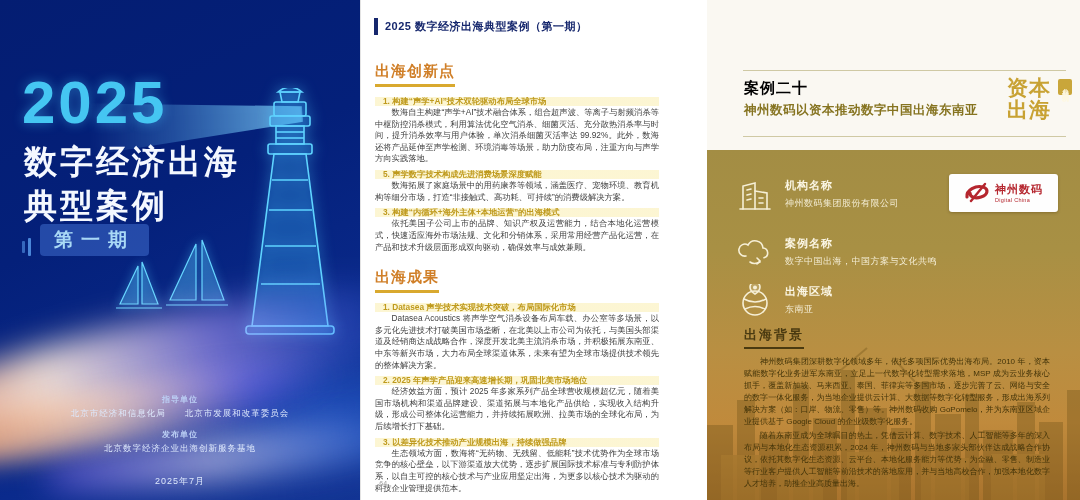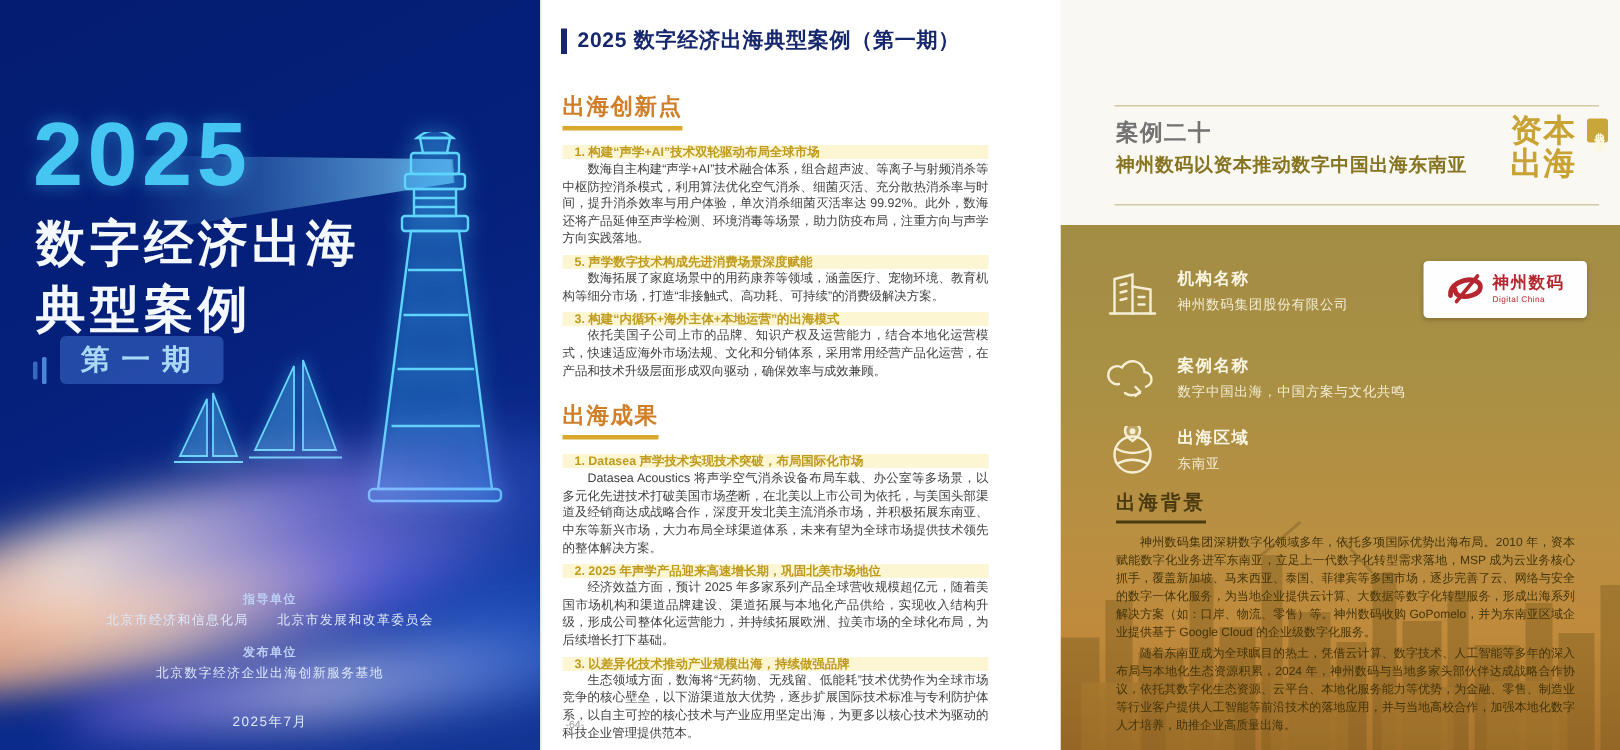--- a/index.html
+++ b/index.html
@@ -39,36 +39,36 @@
   .cover-footer { position:absolute; left:0; bottom:0; width:100%; text-align:center; z-index:5; }
   .cf-label { font-size:8px; font-weight:bold; color:#bcd0f5; margin-top:9px; letter-spacing:1px;}
   .cf-orgs { font-size:8.5px; color:#dde8fc; margin-top:3px; letter-spacing:1px;}
   .cf-date { font-size:9px; color:#dde8fc; margin:20px 0 12px; letter-spacing:1px;}
 
   
   .page-mid { position:absolute; left:360px; top:0; width:347px; height:500px; background:#ffffff;
     border-left:1px solid #e3e3e3; }
   .mid-header { position:absolute; left:13px; top:18px; display:flex; align-items:center; }
   .mid-header .bar { width:4px; height:17px; background:#16276d; margin-right:7px; }
-  .mid-header .txt { font-size:14px; font-weight:bold; color:#16276d; letter-spacing:.5px; }
+  .mid-header .txt { font-size:11px; font-weight:bold; color:#16276d; letter-spacing:.5px; }
   .mid-content { position:absolute; left:14px; top:62px; width:284px; }
   .sec-head { display:inline-block; font-size:15px; font-weight:bold; color:#d07f28;
     letter-spacing:1px; padding-bottom:3px; border-bottom:3px solid #d9a92f; margin-bottom:8px; }
   .gtitle { font-size:8.3px; font-weight:bold; color:#bf9a1d; line-height:1.45; padding-left:8px;
     background:linear-gradient(transparent 15%, rgba(250,238,175,.55) 15%, rgba(250,238,175,.55) 92%, transparent 92%); }
   .gbody { font-size:8.3px; color:#3f3f3f; line-height:1.4; text-align:justify;
     text-indent:2em; margin-bottom:3px; }
   .sec-gap { height:12px; }
   .page-num { position:absolute; left:16px; bottom:13px; font-size:7px; color:#9a9a9a; }
 
   
   .page-case { position:absolute; left:707px; top:0; width:373px; height:500px; background:#faf8f2; overflow:hidden;}
   .case-rule { position:absolute; left:36px; right:14px; height:1px; background:#cfc9a4; }
   .case-rule.r1 { top:70px; } .case-rule.r2 { top:136px; }
-  .case-no { position:absolute; left:37px; top:79px; font-size:15px; font-weight:bold; color:#737373; letter-spacing:1px;}
+  .case-no { position:absolute; left:37px; top:79px; font-size:15px; font-weight:bold; color:#000000; letter-spacing:1px;}
   .case-title { position:absolute; left:37px; top:102px; font-size:12.5px; font-weight:bold; color:#867421; letter-spacing:.5px;}
   .cat-badge { position:absolute; left:300px; top:77px; width:48px; font-size:21px; font-weight:bold;
     color:#c8a233; line-height:1.04; letter-spacing:1px; }
   .cat-side { position:absolute; left:351px; top:79px; background:#c9a63a; color:#fdf8e2; border-radius:2px;
     writing-mode:vertical-rl; font-size:7px; font-weight:bold; letter-spacing:2px; padding:4px 2px; }
   .case-body { position:absolute; left:0; top:150px; width:373px; height:350px; overflow:hidden;
     background:linear-gradient(180deg,#a38d44 0%,#a89044 28%,#b98f42 58%,#c08a3c 78%,#a9732d 100%); }
   .skyline { position:absolute; bottom:0; left:0; opacity:.35; }
   .info-row { position:absolute; left:30px; display:flex; align-items:flex-start; }
   .info-row .ic { margin-right:12px; }

